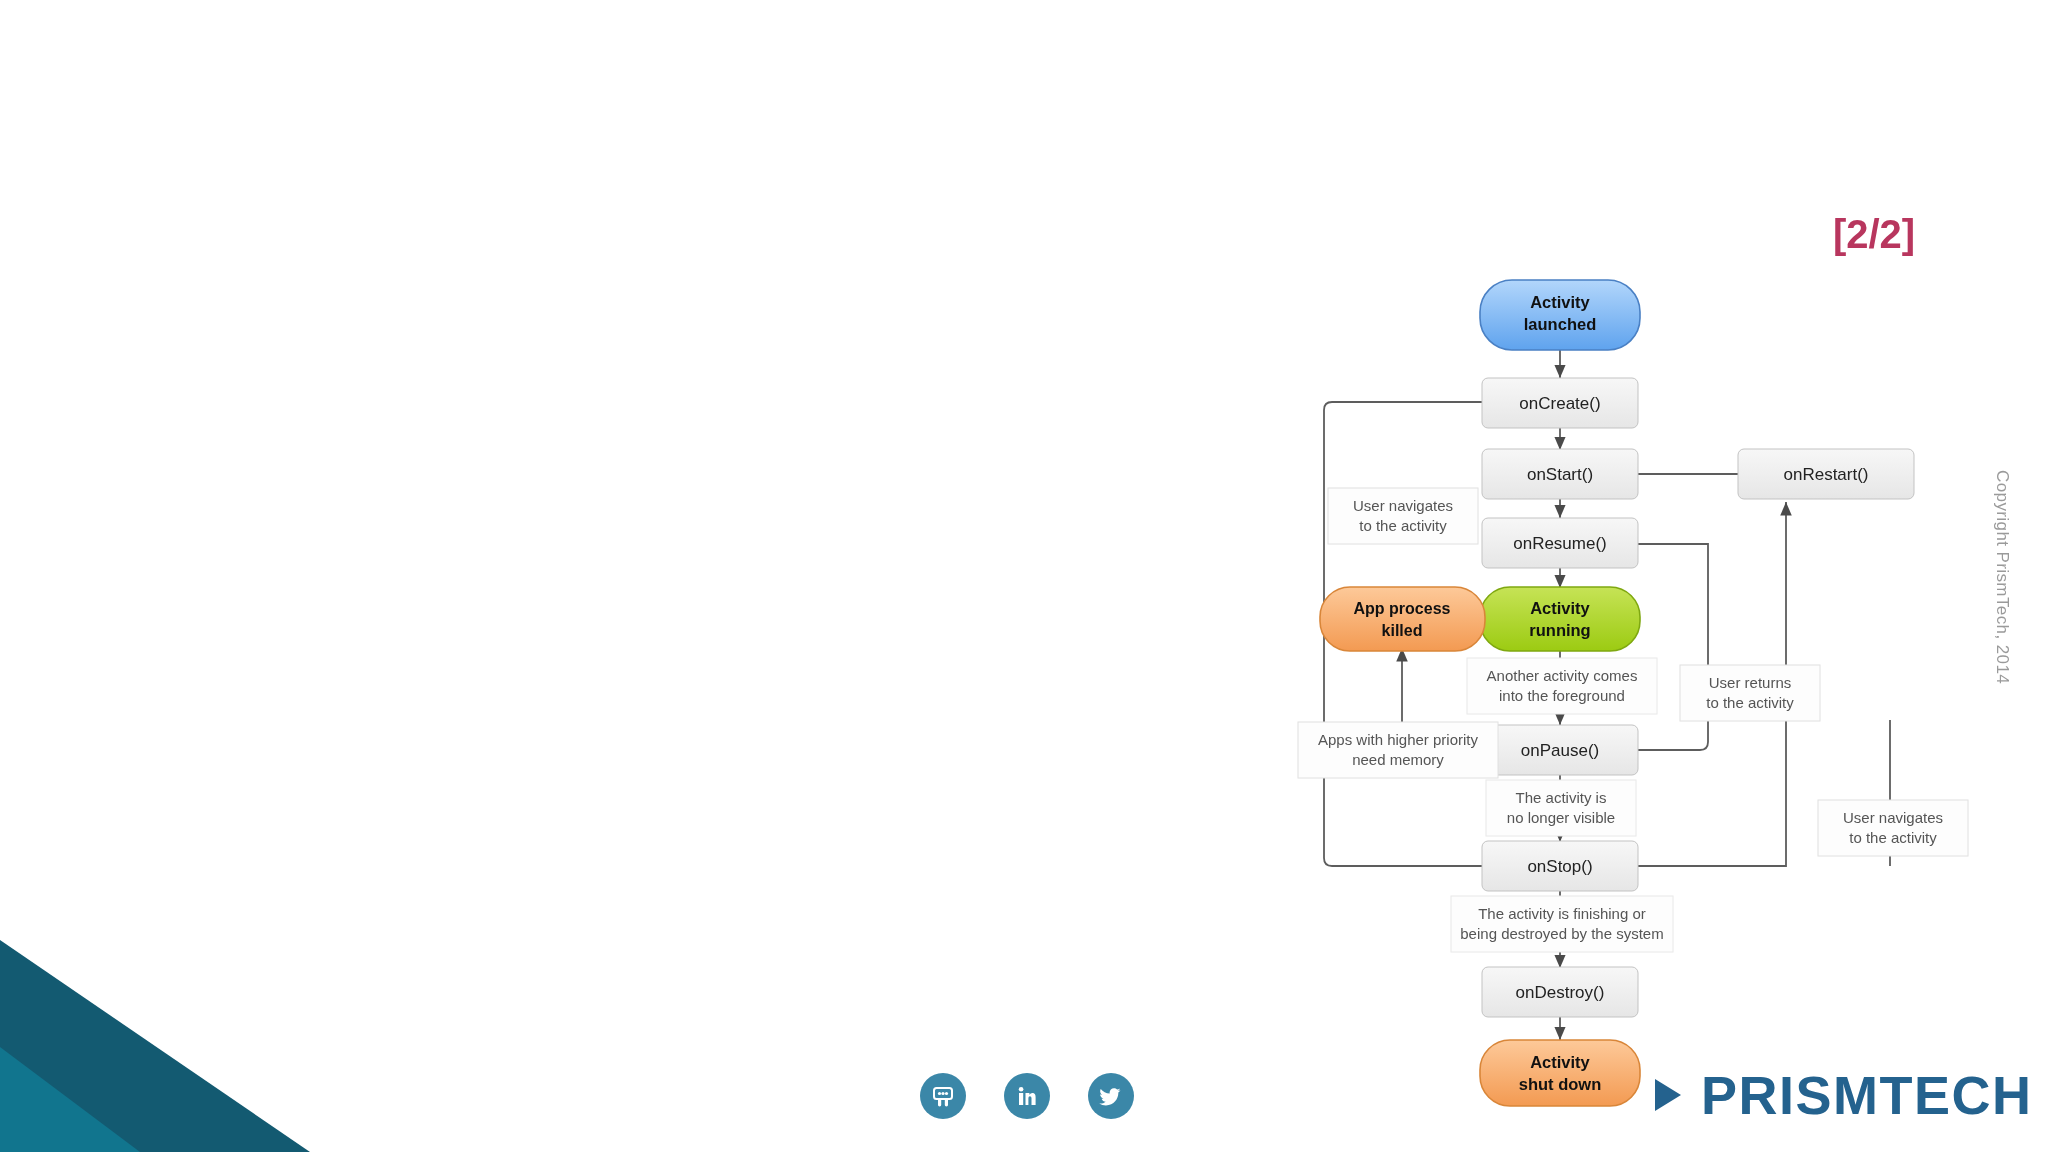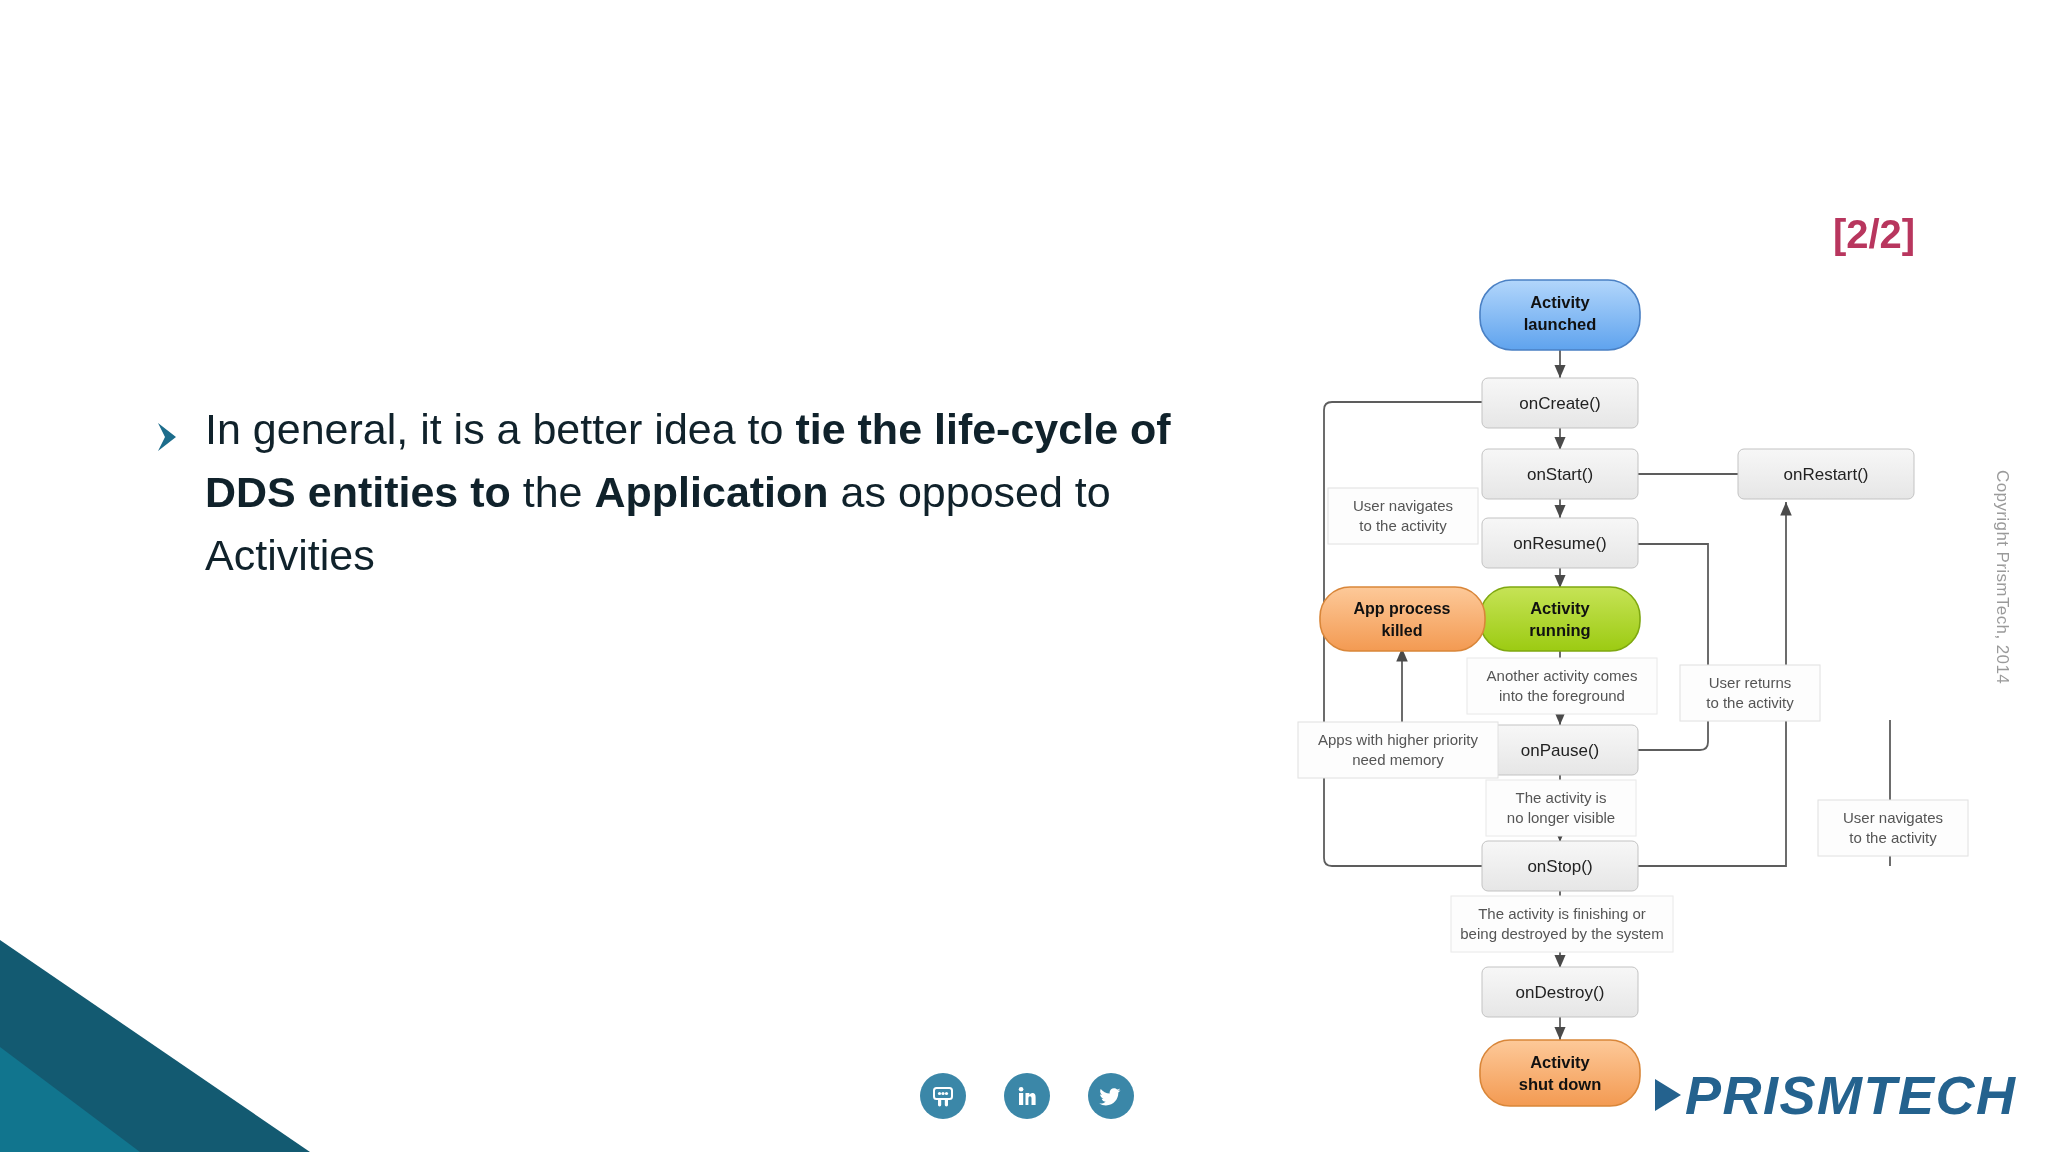--- a/index.html
+++ b/index.html
@@ -93,21 +93,21 @@
     width:46px;height:46px;border-radius:50%;
     background:#3b87a8;
     display:flex;align-items:center;justify-content:center;
   }
   .soc svg{display:block;}
 
   
   .logo{
     position:absolute;
     left:1655px; top:1068px;
-    display:flex;align-items:center;gap:4px;font-style:italic;
+    display:flex;align-items:center;gap:20px;
   }
   .logo .mark{
     width:0;height:0;
     border-left:26px solid #24628e;
     border-top:16px solid transparent;
     border-bottom:16px solid transparent;
   }
   .logo .word{
     font-size:54px;font-weight:700;color:#24628e;
     letter-spacing:1.5px;line-height:1;
@@ -124,28 +124,20 @@
 </style>
 </head>
 <body>
 
 <div class="slide">
 
   <div class="badge">[2/2]</div>
 
   <div class="bullets">
 
-    <div class="bullet">
-      <span class="chev">
-        <svg width="30" height="34" viewBox="0 0 30 34">
-          <path d="M4 3 L22 17 L4 31 L11 17 Z" fill="#1d6d8c"></path>
-        </svg>
-      </span>
-      <span><span>In general, it is a better idea to </span><b>tie the life-cycle of DDS entities to</b><span> the </span><b>Application</b><span> as opposed to Activities</span></span>
-    </div>
 
 
   </div>
 
   <div class="copyright">Copyright PrismTech, 2014</div>
 
   <div class="diagram">
     <svg viewBox="0 0 818 880" xmlns="http://www.w3.org/2000/svg">
       <defs>
         <linearGradient id="gBlue" x1="0" y1="0" x2="0" y2="1">

